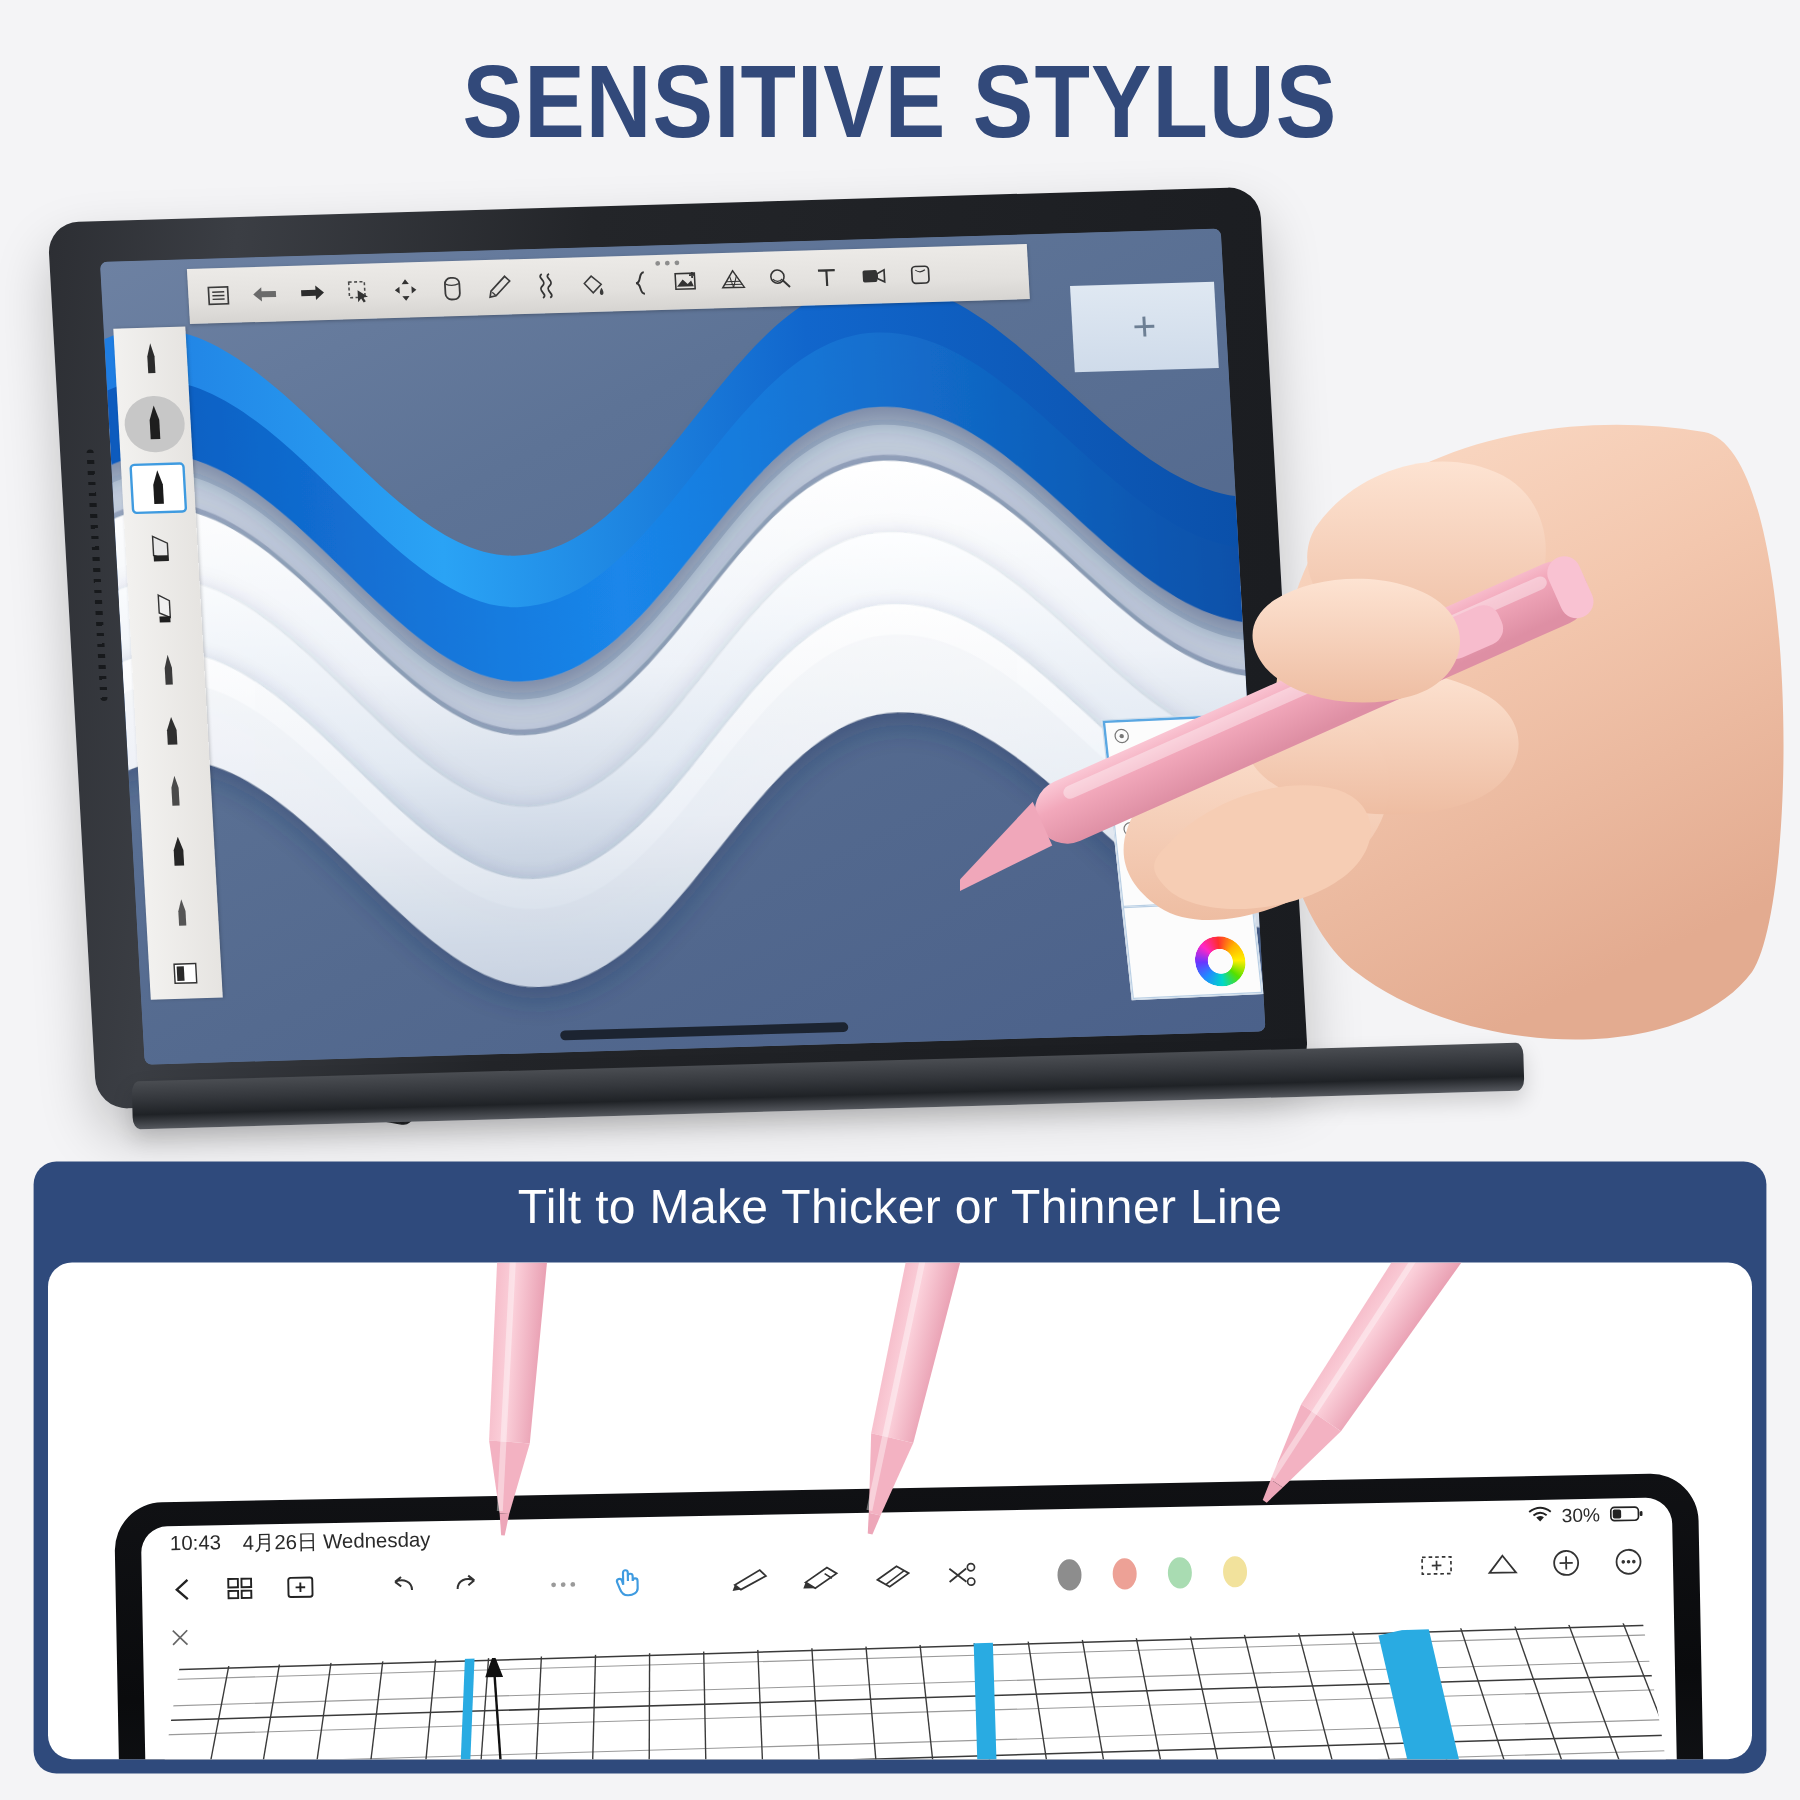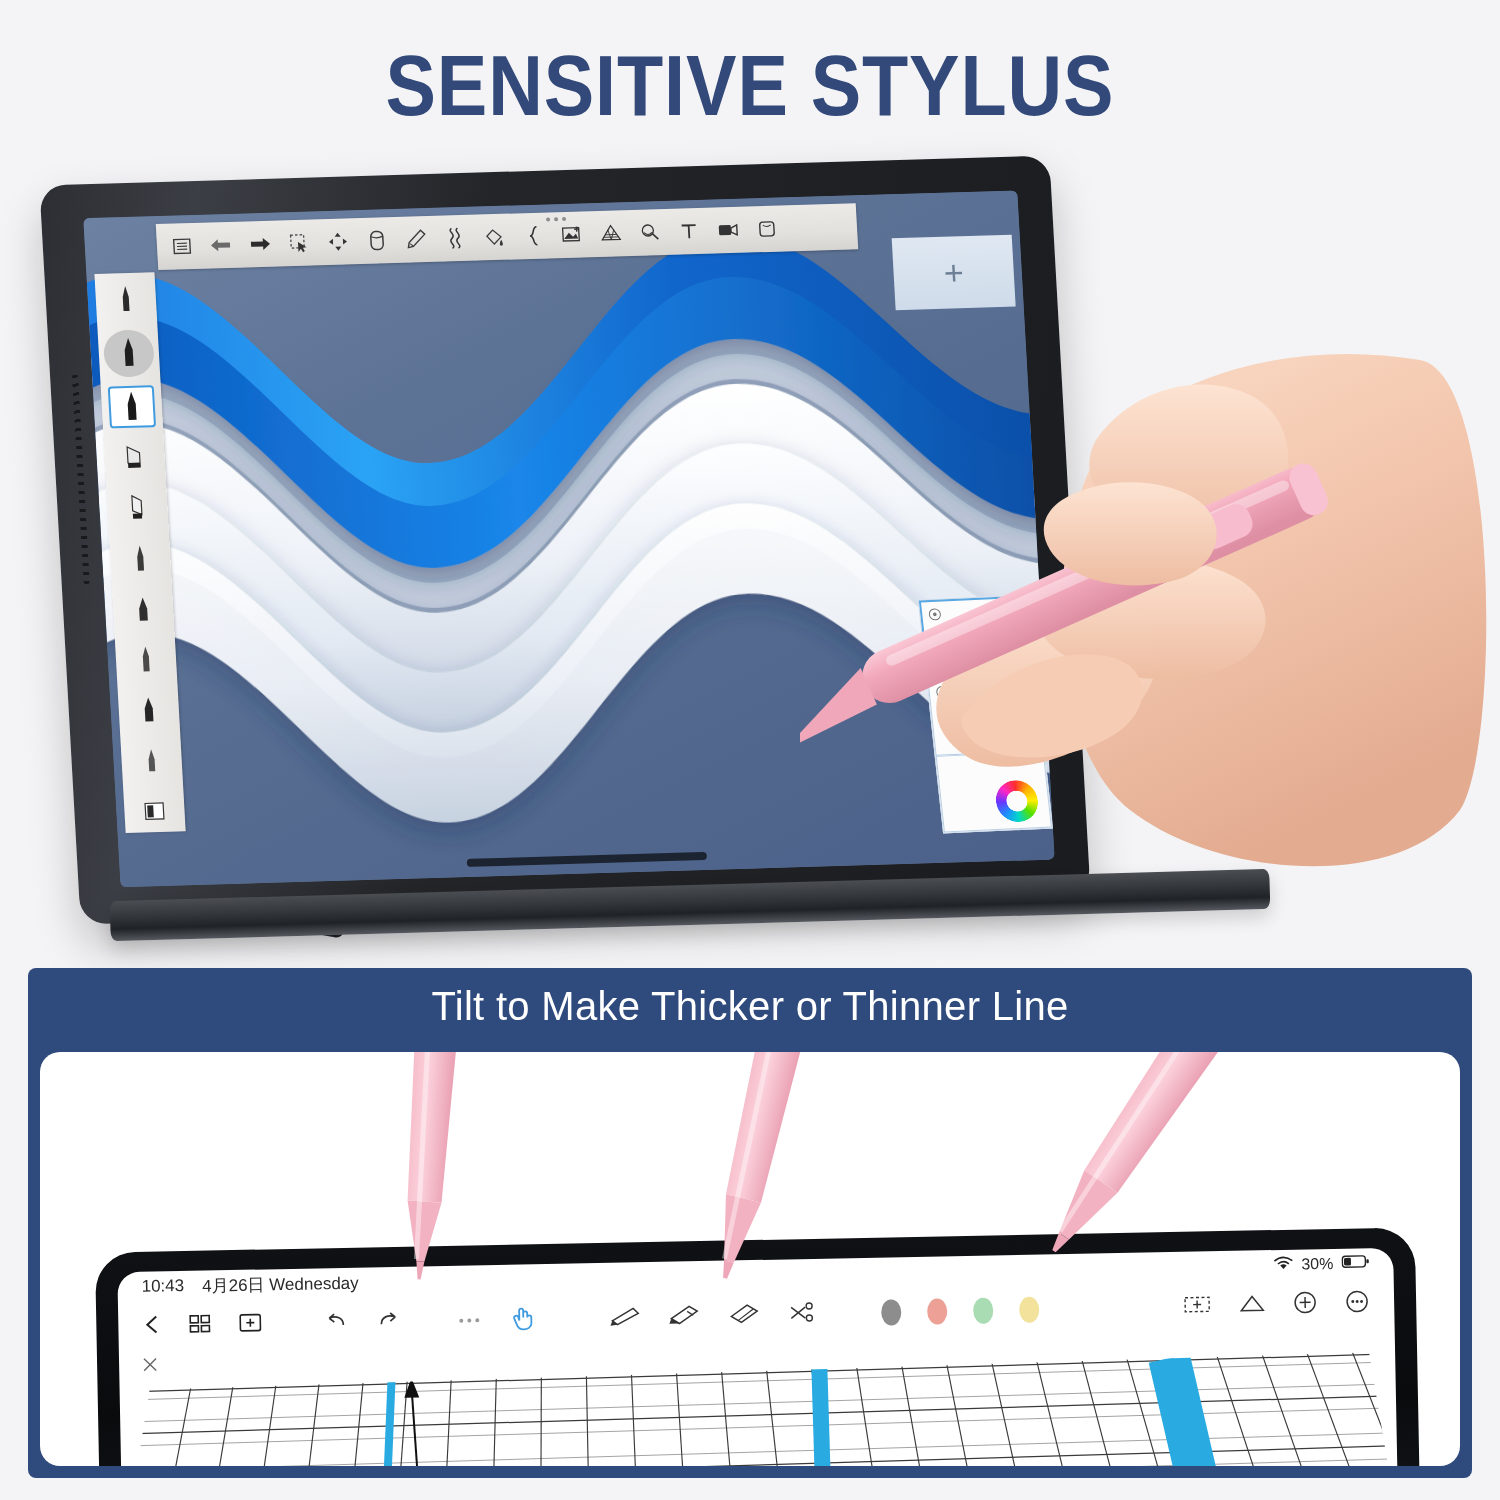--- a/index.html
+++ b/index.html
@@ -149,21 +149,21 @@
     border-radius:3px; opacity:.8;
   }
 
   
   .hand-wrap { position:absolute; left: 800px; top: 100px; width: 700px; height: 660px; }
 
   
   .blue-card {
     position: absolute; left: 28px; top: 968px; width: 1444px; height: 510px;
     background: #2f4a7c;
-    border-radius: 8px;
+    border-radius: 19px;
   }
   .blue-card-title {
     position:absolute; left:0; top: 16px; width: 100%;
     text-align:center; color:#ffffff; font-size: 40px; font-weight: 400;
     letter-spacing: .3px;
     font-family: "Liberation Sans", sans-serif;
   }
   .white-panel {
     position:absolute; left: 12px; top: 84px; right: 12px; bottom: 12px;
     background:#ffffff; border-radius: 20px; overflow: hidden;

